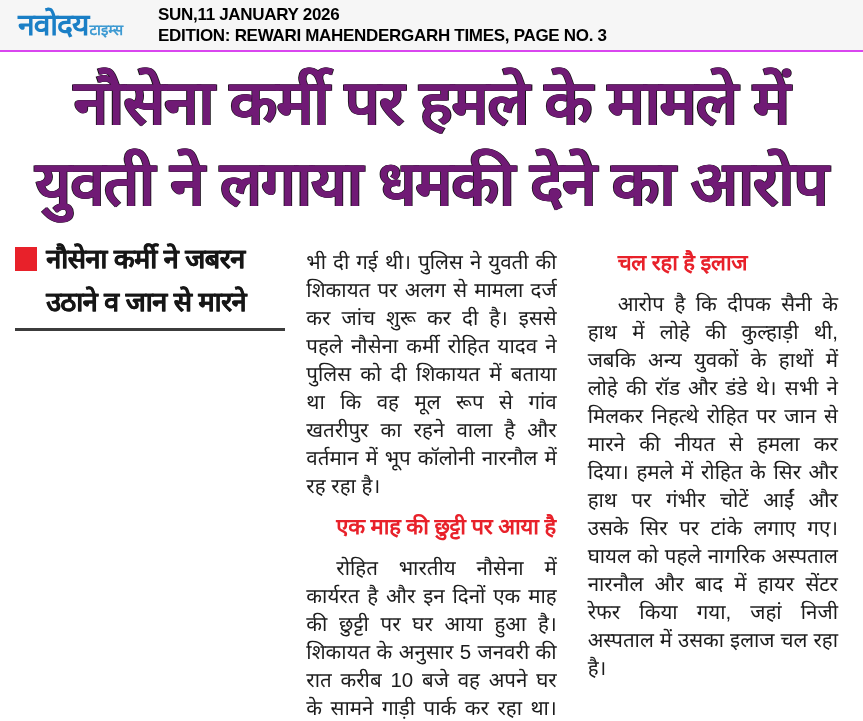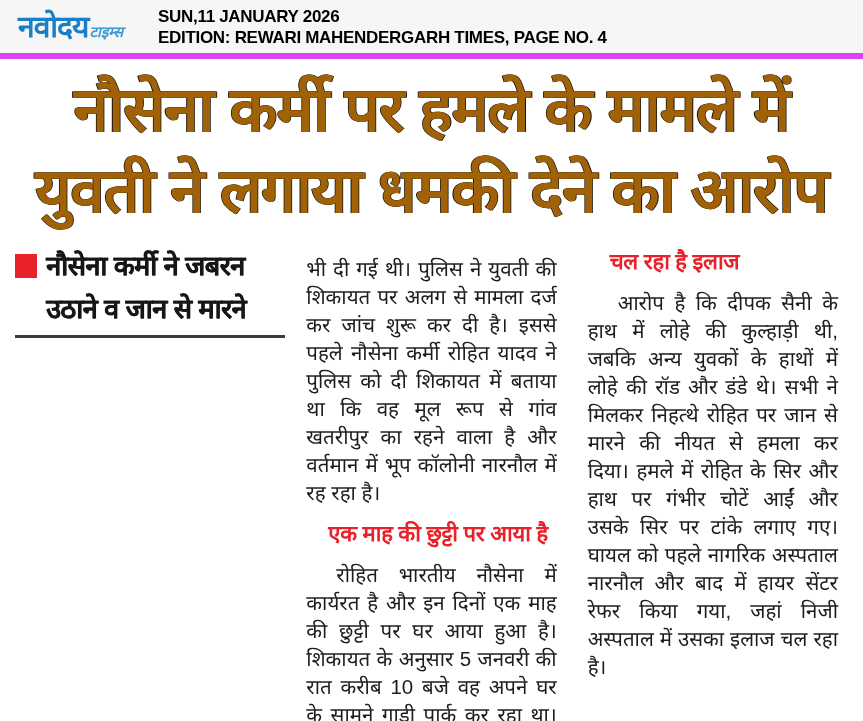--- a/index.html
+++ b/index.html
@@ -6,58 +6,57 @@
   body {
     width: 863px; height: 721px;
     background: #ffffff;
     font-family: "Liberation Sans", sans-serif;
     overflow: hidden;
   }
   .page { width: 863px; height: 721px; position: relative; background:#fff; }
 
   
   .masthead {
-    height: 59px;
+    height: 52px;
     background: #f6f6f6;
-    border-bottom: 6px solid #d946ef;
+    border-bottom: 2px solid #d946ef;
     display: flex;
     align-items: center;
     box-sizing: border-box;
     padding-left: 18px;
   }
   .logo { display: flex; align-items: baseline; width: 140px; flex: none; }
   .logo-main {
     color: #1a7fc6;
     font-size: 30px;
     font-weight: 900;
     letter-spacing: -1px;
     line-height: 1;
   }
   .logo-sub {
     color: #3e9ad2;
     font-size: 15px;
     font-weight: bold;
     margin-left: 1px;
-    font-style: italic;
   }
   .masthead-info { }
   .date-line, .edition-line {
     color: #000;
     font-weight: bold;
     font-size: 17px;
     line-height: 21px;
     letter-spacing: -0.3px;
     font-stretch: condensed;
   }
 
   
   .headline {
     margin: 10px 8px 6px 8px;
     text-align: center;
-    color: #a16207;
+    color: #701a75;
     font-size: 62px;
     font-weight: 900;
     line-height: 81px;
     letter-spacing: -1px;
     text-shadow: 0.8px 0 0 #121212, -0.8px 0 0 #121212;
   }
   .hl-line { display: block; white-space: nowrap; }
 
   
   .columns {
@@ -99,21 +98,21 @@
     margin: 12px;
     color: #1c1c1c;
     font-size: 20.5px;
     line-height: 28px;
     text-align: justify;
     text-justify: inter-word;
   }
   p.indent { text-indent: 30px; }
 
   .red-subhead {
-    margin: 4px;
+    margin: 12px;
     color: #e8212a;
     font-weight: bold;
     font-size: 22px;
     line-height: 30px;
     text-indent: 30px;
     white-space: nowrap;
     letter-spacing: -0.3px;
   }
 </style>
 </head>
@@ -121,21 +120,21 @@
 
 <div class="page">
 
   <header class="masthead">
     <div class="logo">
       <span class="logo-main">नवोदय</span>
       <span class="logo-sub">टाइम्स</span>
     </div>
     <div class="masthead-info">
       <div class="date-line">SUN,11 JANUARY 2026</div>
-      <div class="edition-line">EDITION: REWARI MAHENDERGARH TIMES, PAGE NO. 4</div>
+      <div class="edition-line">EDITION: REWARI MAHENDERGARH TIMES, PAGE NO. 3</div>
     </div>
   </header>
 
   <h1 class="headline">
     <span class="hl-line">नौसेना कर्मी पर हमले के मामले में</span>
     <span class="hl-line">युवती ने लगाया धमकी देने का आरोप</span>
   </h1>
 
   <div class="columns">
 

